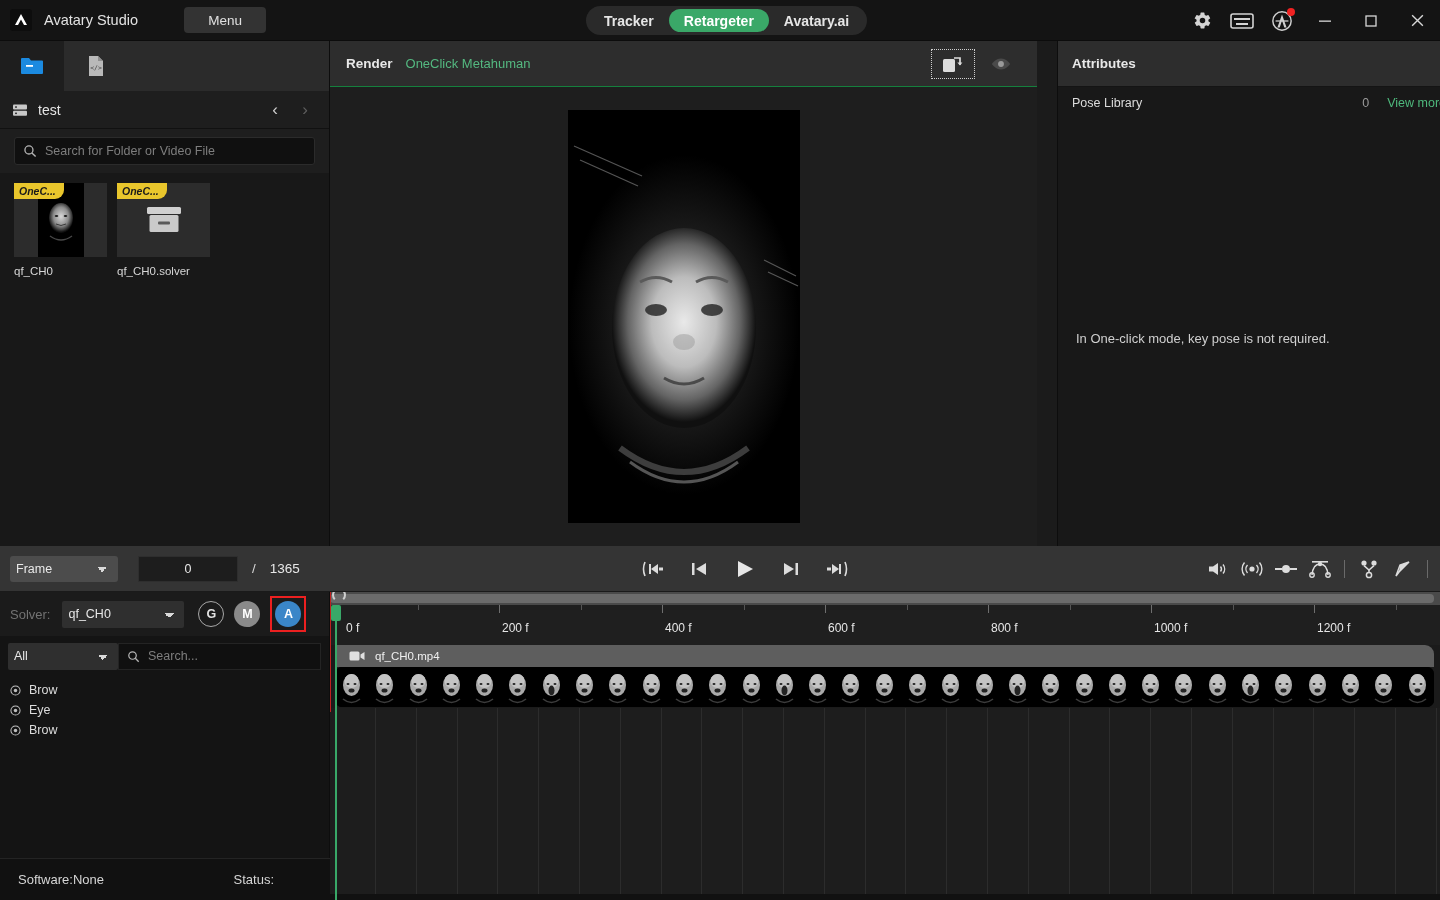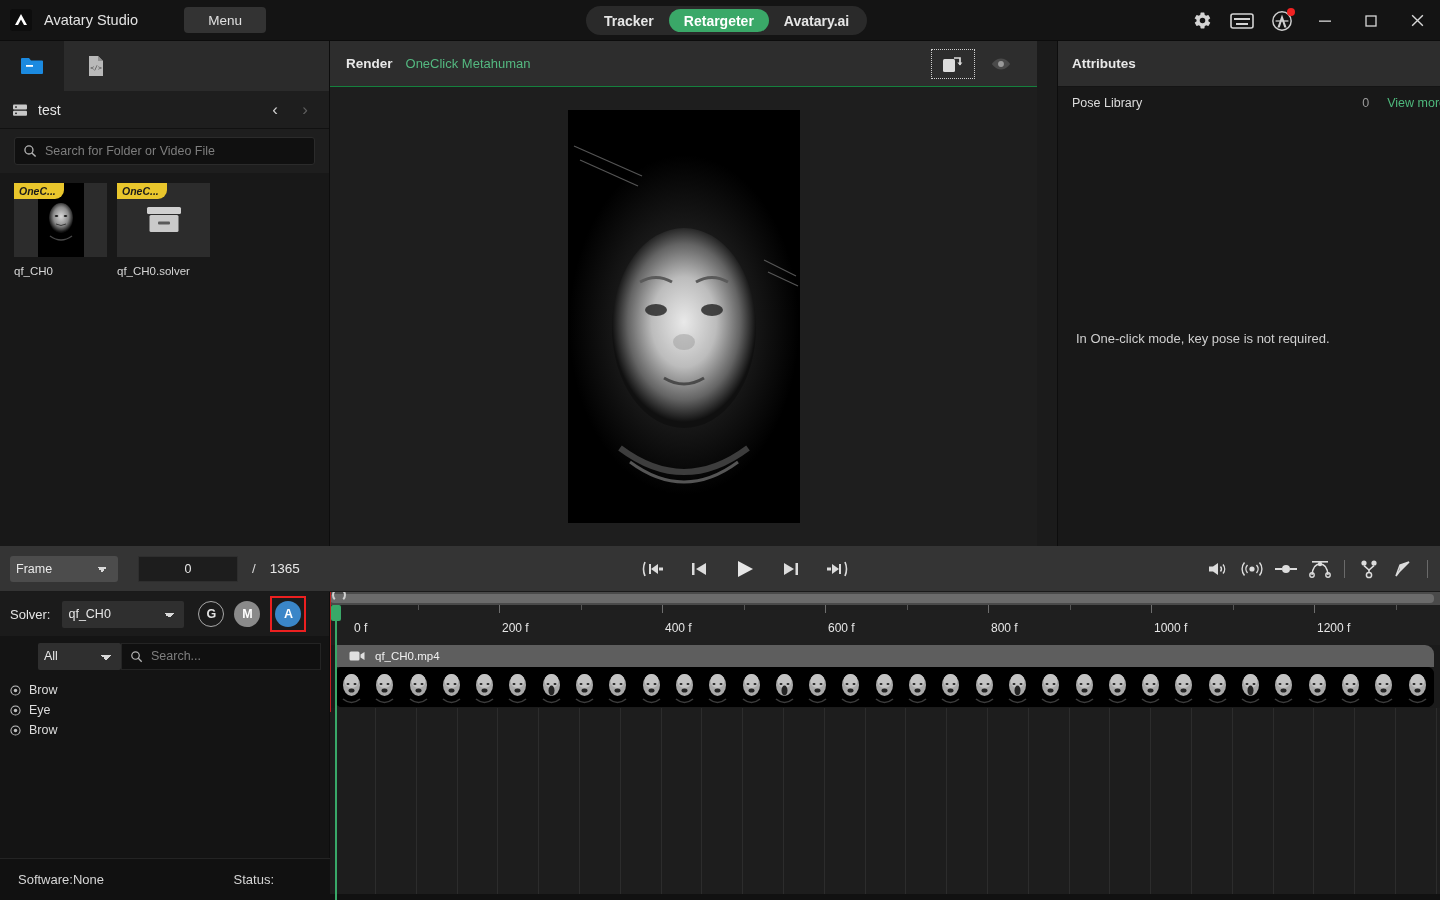--- a/index.html
+++ b/index.html
@@ -182,42 +182,42 @@
 
   
   .solver-panel {
     position: absolute; left: 0; top: 592px; width: 330px; height: 308px;
     background: #141414; border-right: 1px solid #0d0d0d;
   }
   .solver-row {
     height: 44px; display: flex; align-items: center; padding: 0 10px;
     background: #1b1b1b;
   }
-  .solver-label { font-size: 13px; color: #e5e5e5; }
+  .solver-label { font-size: 13px; color: #737373; }
   .solver-select {
     margin-left: 12px; width: 122px; height: 27px; background: #2f2f2f; border: none;
     border-radius: 2px; color: #e8e8e8; font-size: 12.5px; padding: 0 6px;
     font-family: "Liberation Sans", sans-serif; cursor: pointer;
     -webkit-appearance: none; appearance: none;
     background-image: linear-gradient(45deg, transparent 50%, #d9d9d9 50%), linear-gradient(135deg, #d9d9d9 50%, transparent 50%);
     background-position: calc(100% - 15px) 12px, calc(100% - 10px) 12px;
     background-size: 5px 5px, 5px 5px; background-repeat: no-repeat;
   }
   .gma { margin-left: 14px; display: flex; align-items: center; gap: 10px; }
   .circbtn {
     width: 26px; height: 26px; border-radius: 50%; display: flex; align-items: center;
     justify-content: center; font-size: 12.5px; font-weight: bold; cursor: pointer;
   }
   .circ-g { border: 1.5px solid #a8a8a8; color: #e3e3e3; }
   .circ-m { background: #8a8a8a; color: #ffffff; }
   .circ-a { background: #3a86c8; color: #ffffff; }
   .a-highlight {
     border: 2px solid #ec2020; padding: 3px; display: flex; align-items: center; justify-content: center;
   }
-  .filter-row { height: 40px; display: flex; align-items: center; padding: 0 8px; gap: 0; background: #141414; margin-left: 30px; }
+  .filter-row { height: 40px; display: flex; align-items: center; padding: 0 8px; gap: 0; background: #141414; }
   .filter-select {
     width: 110px; height: 27px; background: #2f2f2f; border: none; border-radius: 2px;
     color: #e8e8e8; font-size: 12.5px; padding: 0 6px;
     font-family: "Liberation Sans", sans-serif; cursor: pointer;
     -webkit-appearance: none; appearance: none;
     background-image: linear-gradient(45deg, transparent 50%, #d9d9d9 50%), linear-gradient(135deg, #d9d9d9 50%, transparent 50%);
     background-position: calc(100% - 15px) 12px, calc(100% - 10px) 12px;
     background-size: 5px 5px, 5px 5px; background-repeat: no-repeat;
   }
   .filter-search {
@@ -660,21 +660,21 @@
   </div>
 
   <div class="timeline">
     <div class="tl-scrollzone">
       <div class="tl-thumb"></div>
       <div class="scroll-circle"></div>
     </div>
 
     <div class="ruler" id="ruler">
         <div class="tick" style="left: 6px;"></div>
-        <div class="ticklabel" style="left: 24px;">0 f</div>
+        <div class="ticklabel" style="left: 16px;">0 f</div>
         <div class="tick minor" style="left: 87.5px;"></div>
         <div class="tick" style="left: 169px;"></div>
         <div class="ticklabel" style="left: 172px;">200 f</div>
         <div class="tick minor" style="left: 250.5px;"></div>
         <div class="tick" style="left: 332px;"></div>
         <div class="ticklabel" style="left: 335px;">400 f</div>
         <div class="tick minor" style="left: 413.5px;"></div>
         <div class="tick" style="left: 495px;"></div>
         <div class="ticklabel" style="left: 498px;">600 f</div>
         <div class="tick minor" style="left: 576.5px;"></div>

